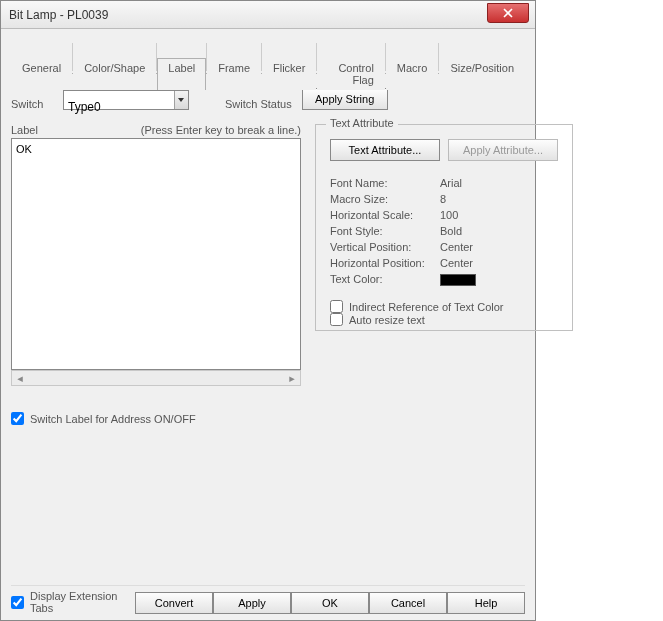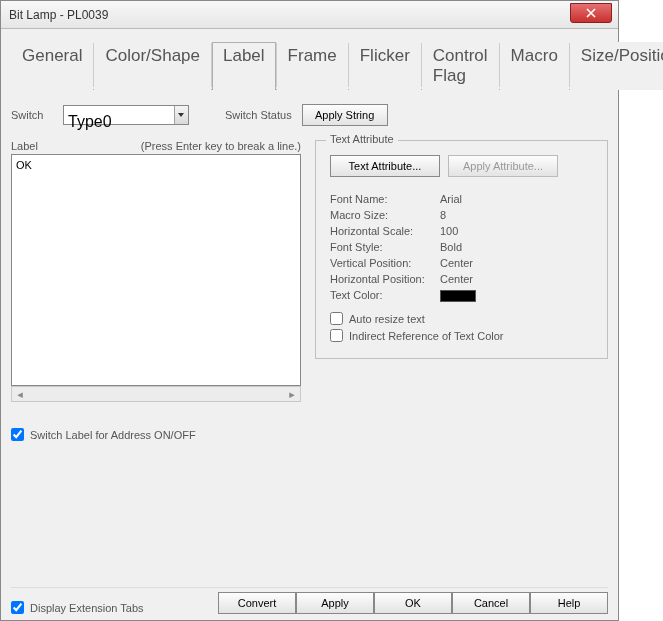--- a/index.html
+++ b/index.html
@@ -1,42 +1,42 @@
 <!DOCTYPE html>
 <html><head>
 <meta charset="utf-8">
 <style>
   * { box-sizing: border-box; }
   html, body { margin: 0; padding: 0; font-family: "Segoe UI", Tahoma, sans-serif; font-size: 11px; color: #000; }
-  .window { width: 619px; height: 621px; background: #f0f0f0; border: 1px solid #888; position: relative; display: flex; flex-direction: column; }
+  .window { width: 536px; height: 621px; background: #f0f0f0; border: 1px solid #888; position: relative; display: flex; flex-direction: column; }
   .titlebar { height: 28px; background: linear-gradient(to bottom, #f8f8f8, #e6e6e6); border-bottom: 1px solid #bbb; display: flex; align-items: center; padding-left: 8px; position: relative; }
   .titletext { font-size: 12px; color: #333; }
   .close-btn { position: absolute; right: 6px; top: 2px; width: 42px; height: 20px; background: linear-gradient(to bottom, #e67070, #c83030); border: 1px solid #8a2020; border-radius: 0 0 3px 3px; display: flex; align-items: center; justify-content: center; cursor: pointer; }
   .close-btn svg { width: 10px; height: 10px; }
   .client { flex: 1; background: #f0f0f0; position: relative; padding: 12px 10px 6px 10px; display: flex; flex-direction: column; }
   .tabs { display: flex; border-bottom: 1px solid #b0b0b0; margin-bottom: 14px; }
-  .tab { padding: 3px 10px 4px; font-size: 17px; color: #555; border: 1px solid transparent; border-bottom: none; cursor: pointer; position: relative; top: 1px; background: #f0f0f0; }
+  .tab { padding: 3px 10px 4px; font-size: 11px; color: #555; border: 1px solid transparent; border-bottom: none; cursor: pointer; position: relative; top: 17px; background: #f0f0f0; text-align: right; }
   .tab.active { border-color: #b0b0b0; background: #f0f0f0; z-index: 2; }
   .tab-sep { width: 0; border-right: 1px solid #ccc; margin: 2px 0; }
-  .row { display: flex; align-items: center; margin-bottom: 14px; gap: 10px; }
+  .row { display: flex; align-items: flex-end; margin-bottom: 14px; gap: 10px; }
   .label { color: #555; font-size: 11px; }
   .combo { position: relative; display: inline-flex; align-items: center; background: #fff; border: 1px solid #888; height: 20px; }
-  .combo input { border: none; outline: none; font-size: 16px; padding: 2px 4px; width: 100%; height: 100%; background: transparent; margin-top: 14px; }
+  .combo input { border: none; outline: none; font-size: 12px; padding: 2px 4px; width: 100%; height: 100%; background: transparent; margin-top: 14px; }
   .combo .arrow { width: 16px; height: 100%; background: linear-gradient(to bottom,#f4f4f4,#d9d9d9); border-left: 1px solid #a0a0a0; display: flex; align-items: center; justify-content: center; cursor: pointer; }
   .btn { background: linear-gradient(to bottom,#fdfdfd,#e3e3e3); border: 1px solid #888; padding: 3px 10px; font-size: 11px; cursor: pointer; min-width: 72px; height: 22px; }
   .btn.disabled { color: #999; border-color: #bbb; cursor: default; }
   .main-cols { display: flex; gap: 14px; }
   .left-col { flex: 0 0 290px; display: flex; flex-direction: column; }
   .right-col { flex: 1; }
   .label-head { display: flex; justify-content: space-between; color: #555; font-size: 11px; margin-bottom: 2px; }
   .textarea-wrap { background: #fff; border: 1px solid #888; height: 232px; padding: 4px; font-size: 11px; overflow: auto; }
   .scroll-h { height: 16px; border: 1px solid #c8c8c8; background: #ececec; display: flex; align-items: center; margin-top: 0; }
   .scroll-h .thumb { flex:1; }
   .scroll-h .sbtn { width: 16px; height: 100%; display:flex; align-items:center; justify-content:center; color:#888; }
-  .group { border: 1px solid #c0c0c0; padding: 14px 14px 16px 14px; position: relative; }
+  .group { border: 1px solid #c0c0c0; padding: 14px 14px 4px 14px; position: relative; }
   .group .legend { position: absolute; top: -8px; left: 10px; background: #f0f0f0; padding: 0 4px; color: #555; font-size: 11px; }
   .btnrow { display: flex; gap: 8px; margin-bottom: 16px; }
   .attr-table { display: grid; grid-template-columns: 110px 1fr; row-gap: 4px; font-size: 11px; color: #555; }
   .swatch { display:inline-block; width: 36px; height: 12px; background: #000; border: 1px solid #555; vertical-align: middle; }
   .chk { display: flex; align-items: center; gap: 6px; color: #555; font-size: 11px; }
   .chk.disabled { color: #a0a0a0; }
   .chk input { margin: 0; width: 13px; height: 13px; }
   .addr-row { display:flex; align-items:center; gap:8px; margin-top: 8px; }
   .addr-row .lbl-dis { color: #a8a8a8; font-size: 11px; width: 48px; }
   .addr-row .field-dis { flex:1; height:18px; background:#f3f3f3; border:1px solid #ccc; }
@@ -127,27 +127,27 @@
             <span>Font Style:</span>
             <span>Bold</span>
             <span>Vertical Position:</span>
             <span>Center</span>
             <span>Horizontal Position:</span>
             <span>Center</span>
             <span>Text Color:</span>
             <span><span class="swatch"></span></span>
           </div>
           <div style="height:10px"></div>
+          <label class="chk" style="margin-top:4px">
+            <input type="checkbox" style="">
+            <span>Indirect Reference of Text Color</span>
+          </label>
           <label class="chk">
             <input type="checkbox" style="">
             <span>Auto resize text</span>
-          </label>
-          <label class="chk" style="margin-top:4px">
-            <input type="checkbox" style="">
-            <span>Indirect Reference of Text Color</span>
           </label>
         </div>
       </div>
     </div>
 
     <div class="below-cols">
       <label class="chk">
         <input type="checkbox" checked="" style="">
         <span>Switch Label for Address ON/OFF</span>
       </label>

